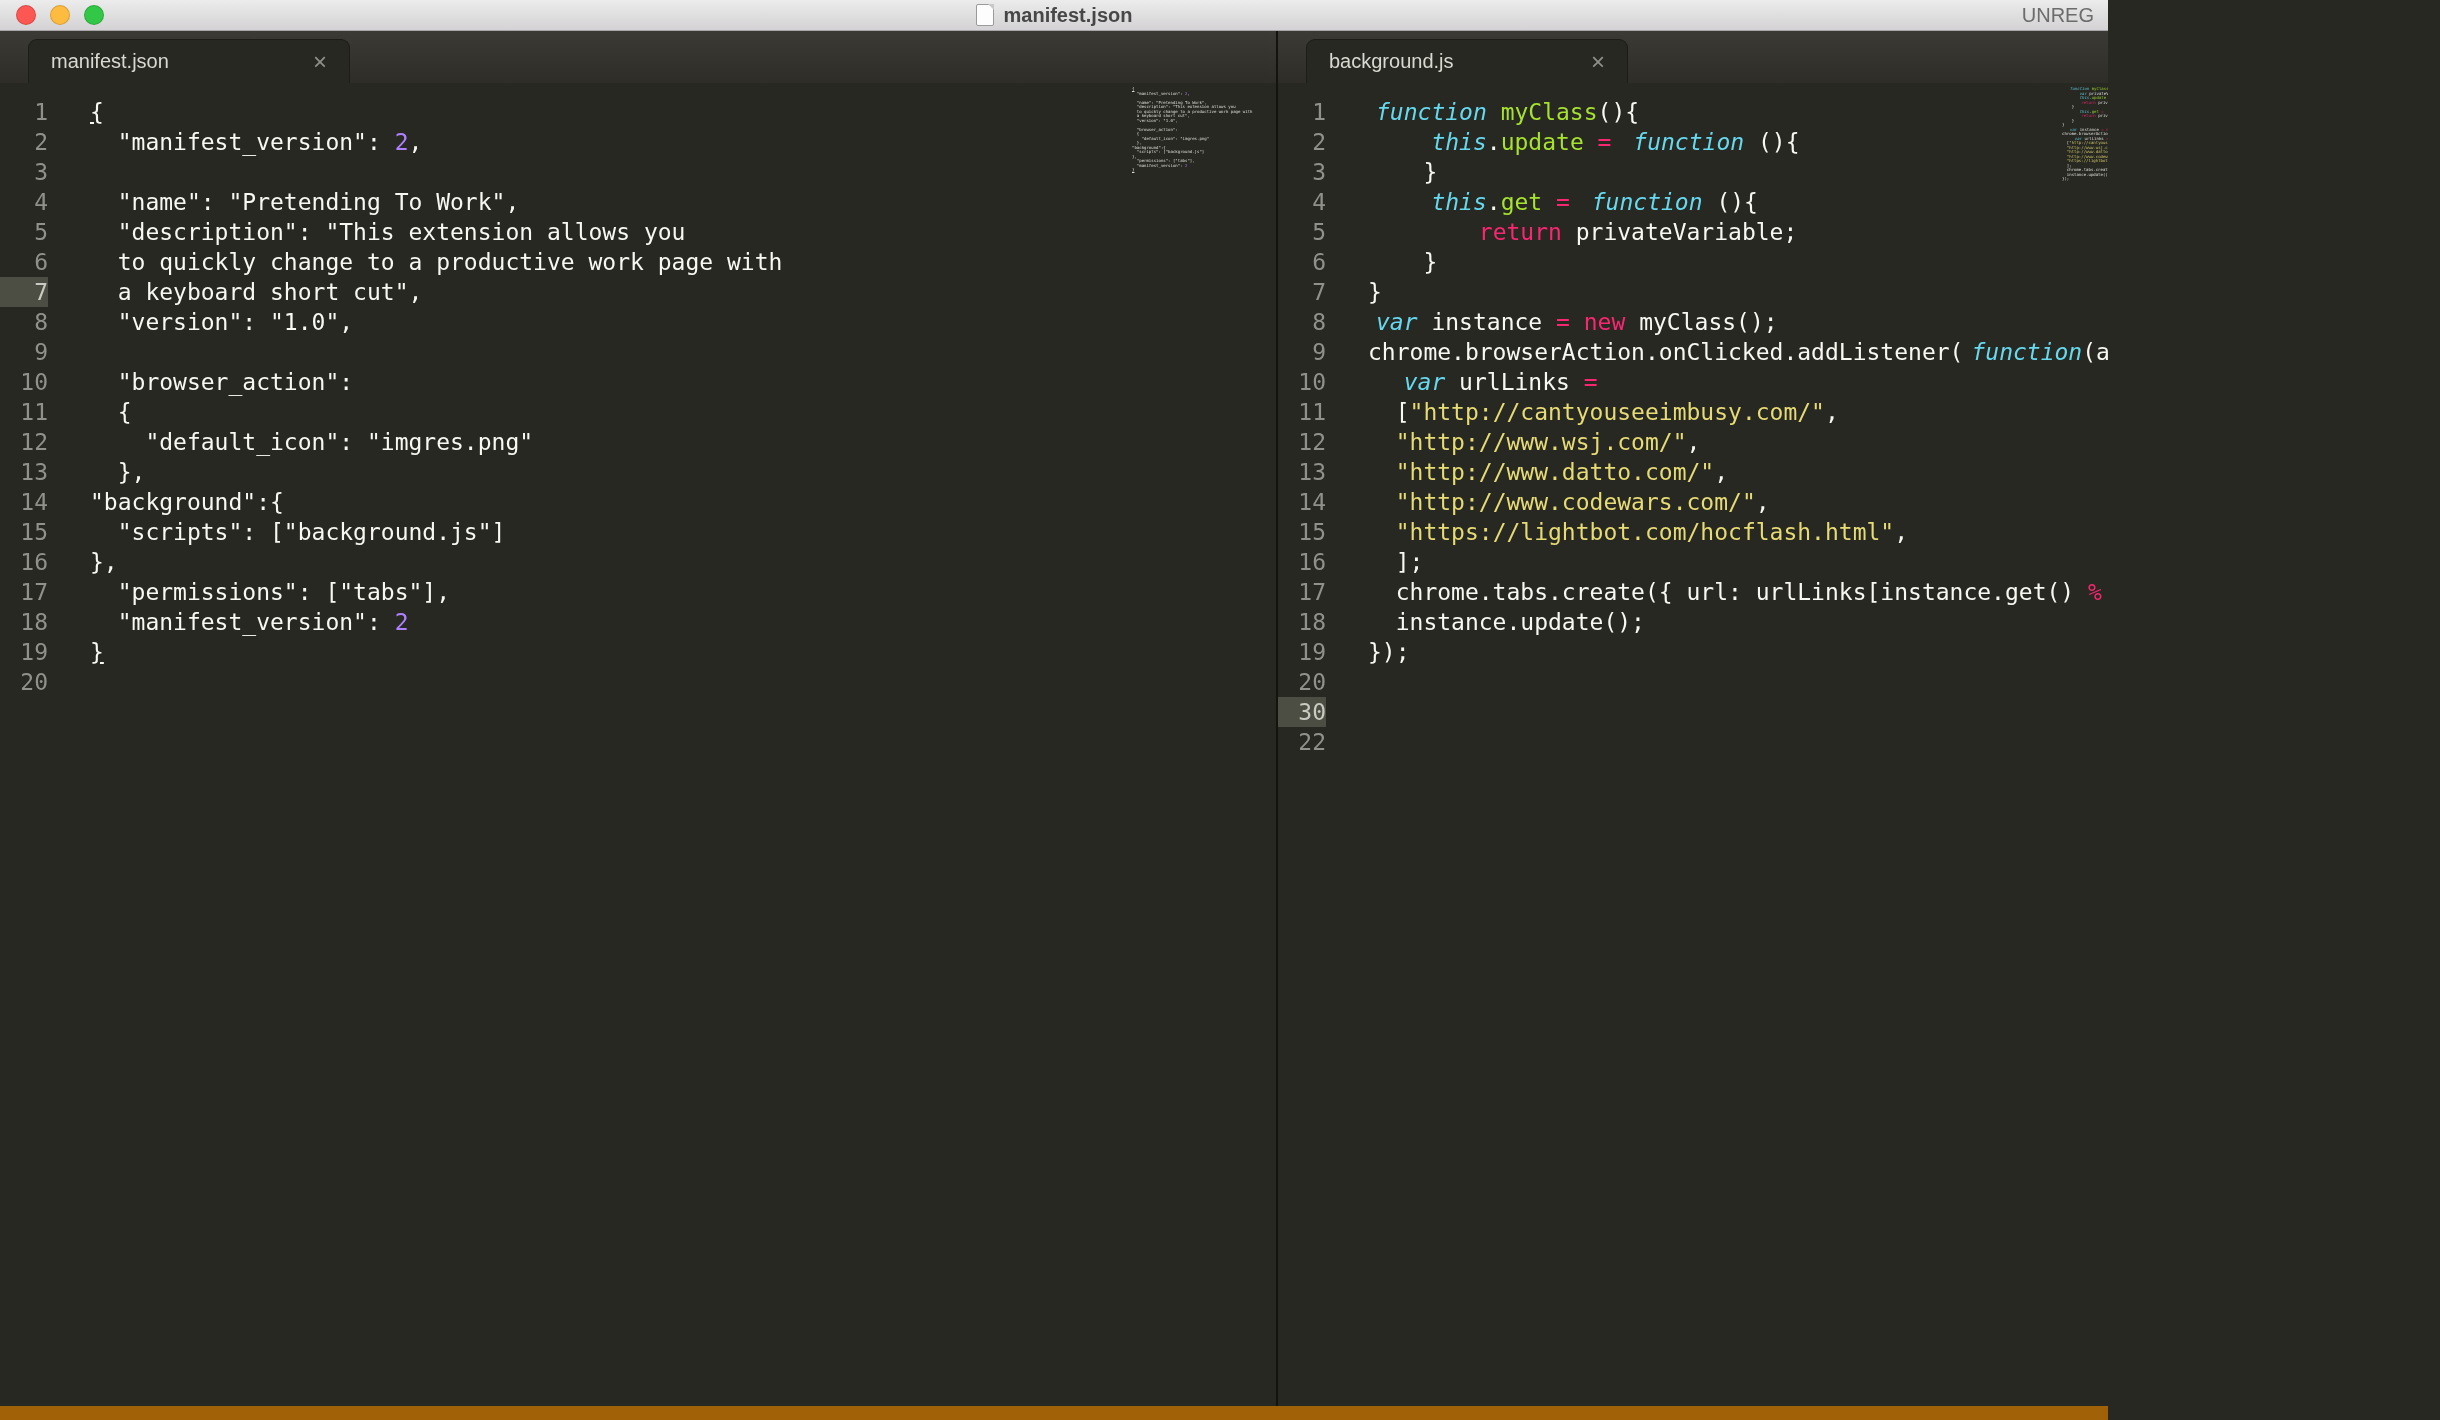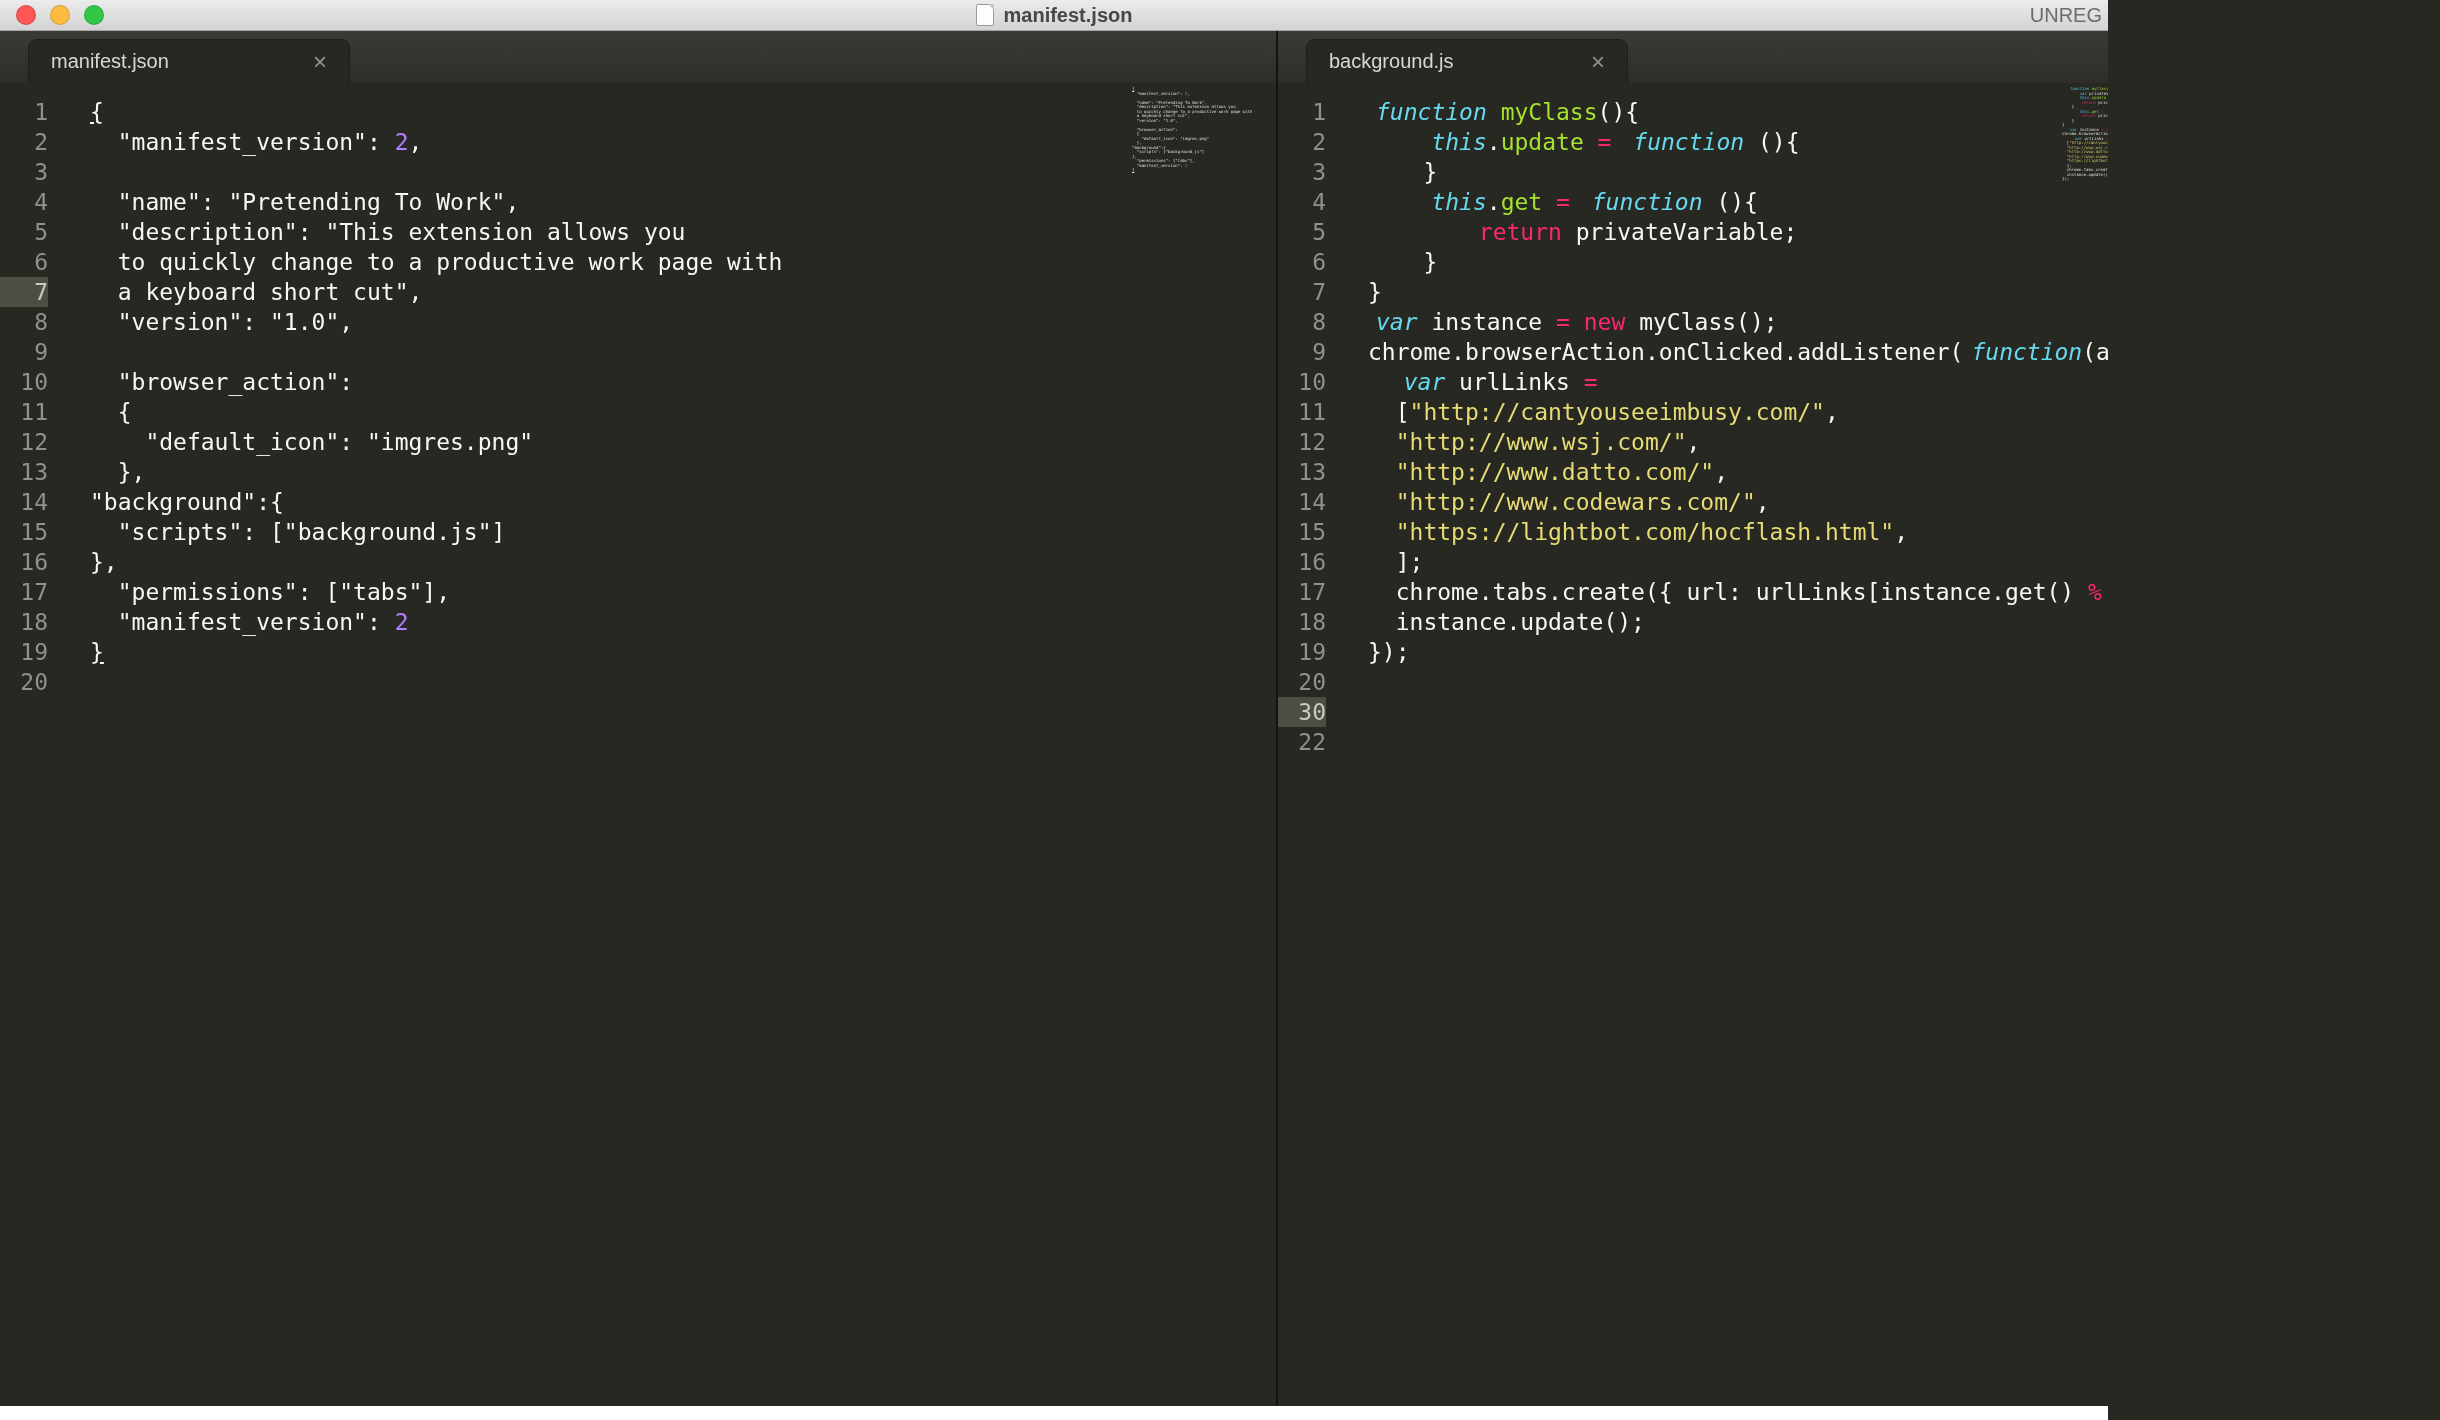--- a/index.html
+++ b/index.html
@@ -1,29 +1,29 @@
 <!DOCTYPE html>
 <html><head>
 <meta charset="utf-8">
 <style>
   html,body{margin:0;padding:0;background:#272822;overflow:hidden;}
-  .window{position:relative;width:2108px;height:1420px;background:#ffffff;font-family:"Liberation Sans",sans-serif;}
+  .window{position:relative;width:2108px;height:1420px;background:#a16207;font-family:"Liberation Sans",sans-serif;}
 
   
   .titlebar{position:relative;height:30px;background:linear-gradient(180deg,#ececec,#d4d2d4);
     border-bottom:1px solid #a8a6a8;display:flex;align-items:center;}
   .traffic{display:flex;gap:14px;padding-left:16px;}
   .tl{width:20px;height:20px;border-radius:50%;border:1px solid rgba(0,0,0,.15);box-sizing:border-box;}
   .title-center{position:absolute;left:0;right:0;top:0;bottom:0;display:flex;align-items:center;justify-content:center;gap:10px;
     color:#474747;font-size:20px;font-weight:bold;pointer-events:none;}
   .doc-icon{position:relative;width:16px;height:20px;background:#fdfdfd;border:1px solid #9a9a9a;border-radius:2px;}
   .doc-icon::after{content:"";position:absolute;top:-1px;right:-1px;width:0;height:0;
     border-top:6px solid #c9c7c9;border-left:6px solid transparent;}
   .unreg{position:absolute;right:0;top:0;height:30px;display:flex;align-items:center;
-    color:#6c6c6c;font-size:20px;padding-right:6px;overflow:hidden;}
+    color:#6c6c6c;font-size:20px;padding-right:14px;overflow:hidden;}
 
   
   .workspace{position:absolute;top:31px;left:0;right:0;bottom:14px;display:flex;}
   .pane{position:relative;display:flex;flex-direction:column;min-width:0;}
   .pane-left{width:1276px;border-right:2px solid #14140f;}
   .pane-right{flex:1;}
 
   .tabbar{height:52px;background:linear-gradient(180deg,#3b3a35,#2e2d28);display:flex;align-items:flex-end;padding-left:28px;box-sizing:border-box;}
   .tab{width:322px;height:44px;background:#272822;border:1px solid #1d1d18;border-bottom:none;border-radius:9px 9px 0 0;
     display:flex;align-items:center;justify-content:space-between;padding:0 22px;box-sizing:border-box;}

